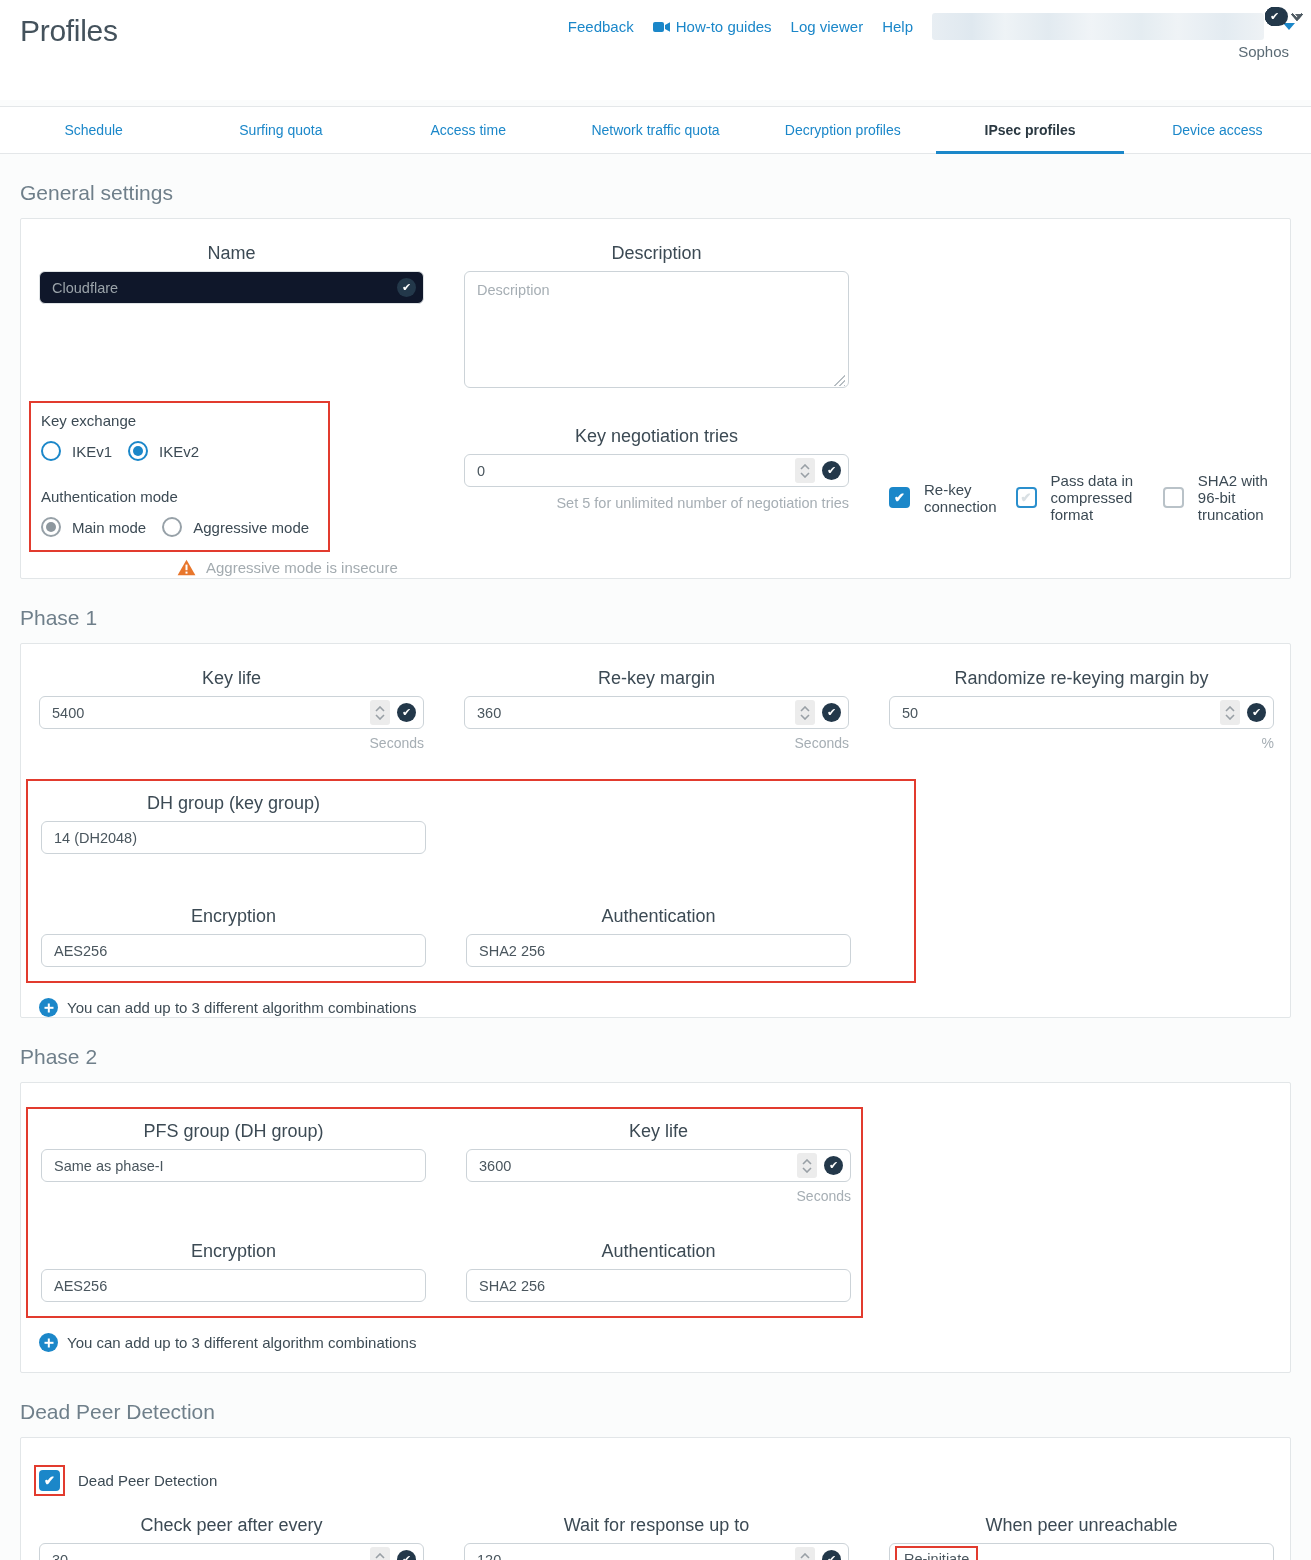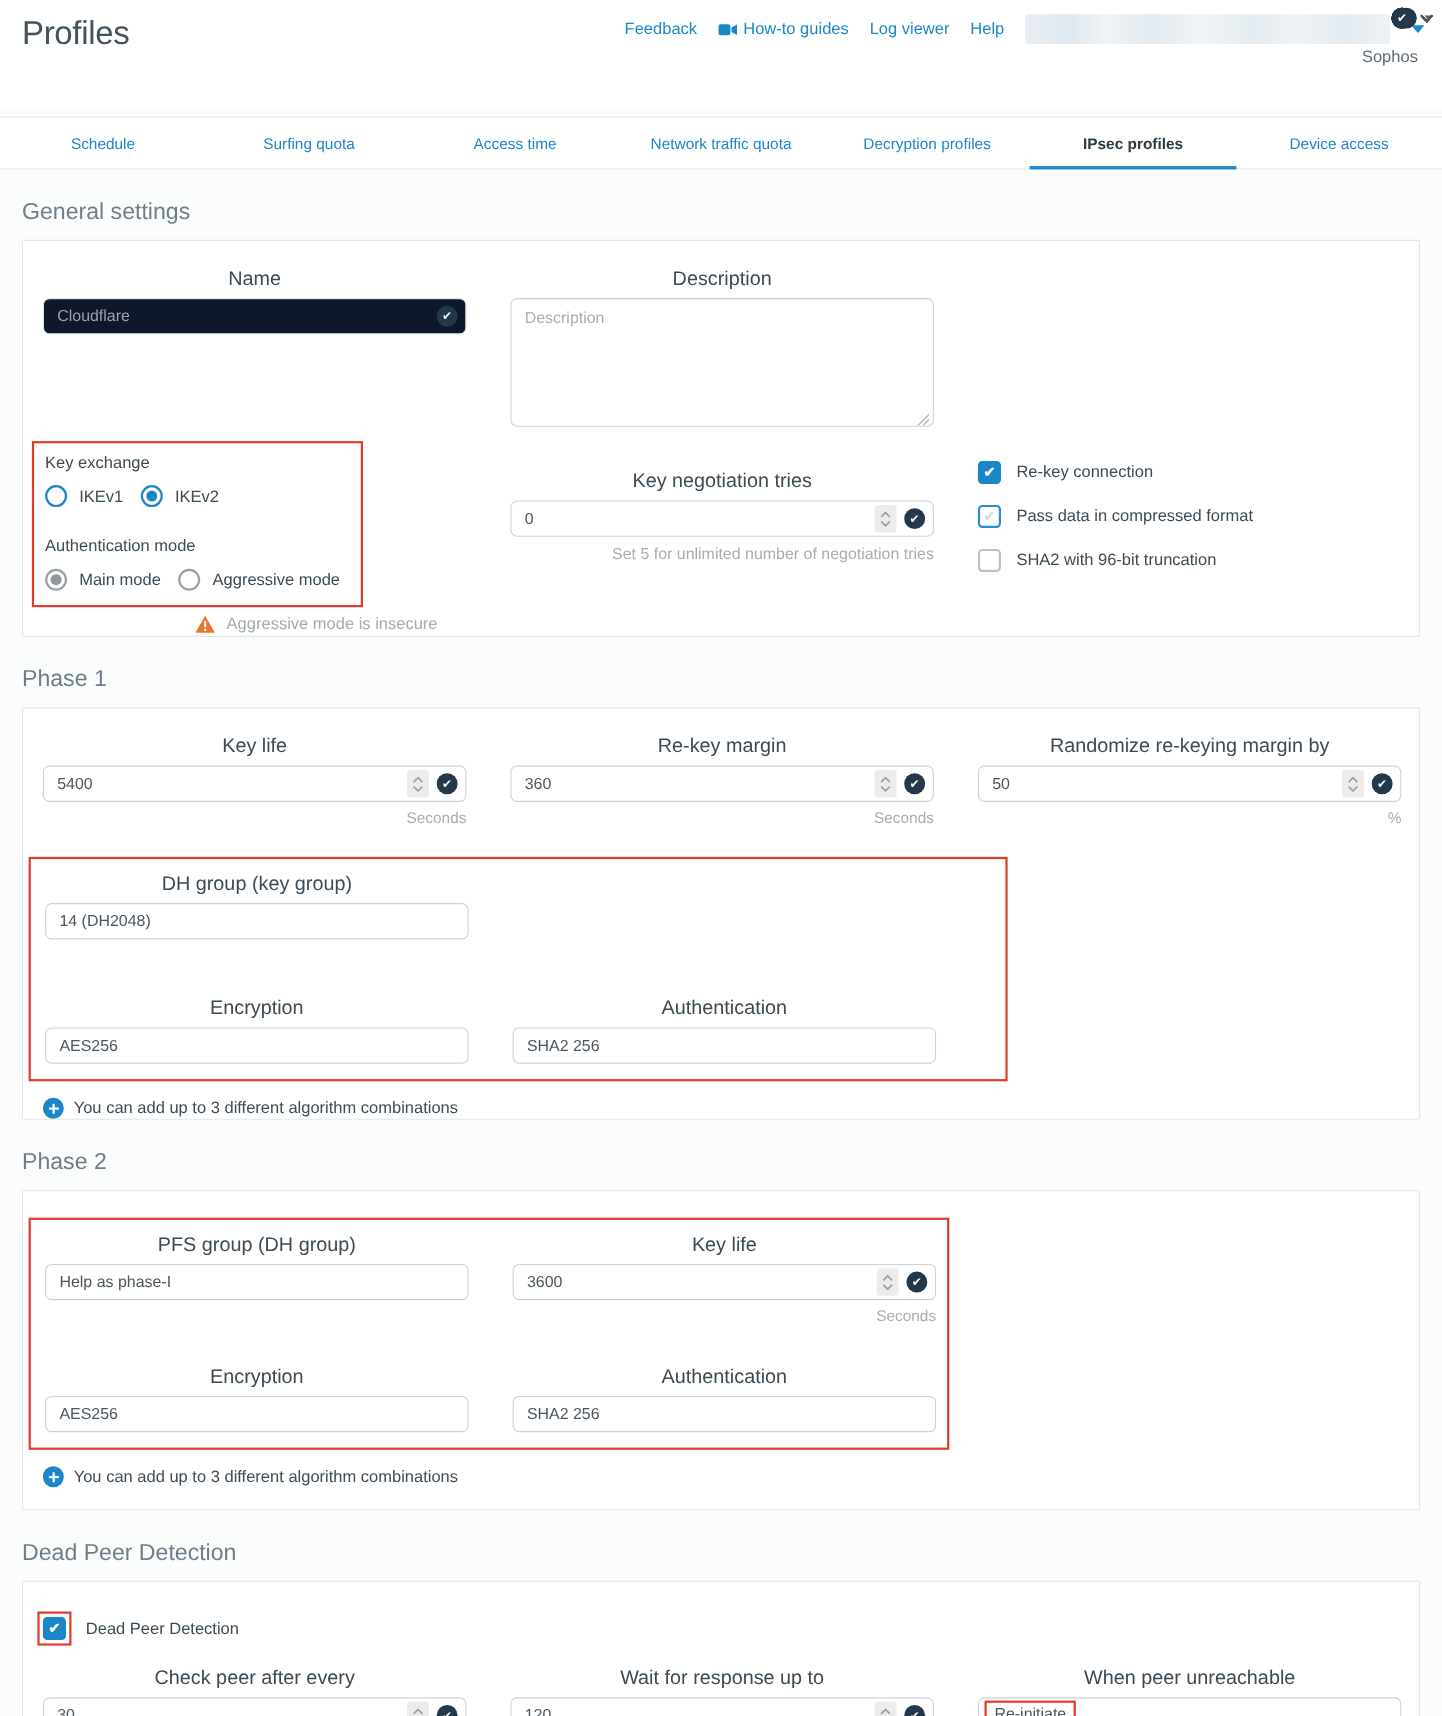--- a/index.html
+++ b/index.html
@@ -204,21 +204,21 @@
                     <polyline points="1,1 5,5 9,1" fill="none" stroke="#99a0a6" stroke-width="1.6"></polyline>
                   </svg>
               </span>
               <span class="badge"></span>
             </div>
           </div>
           <div class="helper">Set 5 for unlimited number of negotiation tries</div>
         </div>
       </div>
 
-      <div style="padding-top:176px; display:flex; flex-direction:column; gap:19px;">
+      <div style="padding-top:176px; display:flex; flex-direction:row; gap:19px;">
         <span class="cb-row">
           <span class="cb checked"></span>
           <span>Re-key connection</span>
         </span>
         <span class="cb-row">
           <span class="cb partial"></span>
           <span>Pass data in compressed format</span>
         </span>
         <span class="cb-row">
           <span class="cb"></span>
@@ -331,21 +331,21 @@
     </div>
   </div>
 
   <div class="section-heading">Phase 2</div>
   <div class="card" style="height:291px;">
     <div class="ann ann-phase2">
       <div class="grid2">
         <div>
           <span class="field-label">PFS group (DH group)</span>
           <div class="sel">
-            <span>Help as phase-I</span>
+            <span>Same as phase-I</span>
             <div class="controls">
               <span class="badge"></span>
               <svg width="12" height="8" viewBox="0 0 12 8">
                   <polyline points="1,1 6,6.5 11,1" fill="none" stroke="#4e5a63" stroke-width="1.8"></polyline>
                 </svg>
             </div>
           </div>
         </div>
         <div>
           <span class="field-label">Key life</span>

